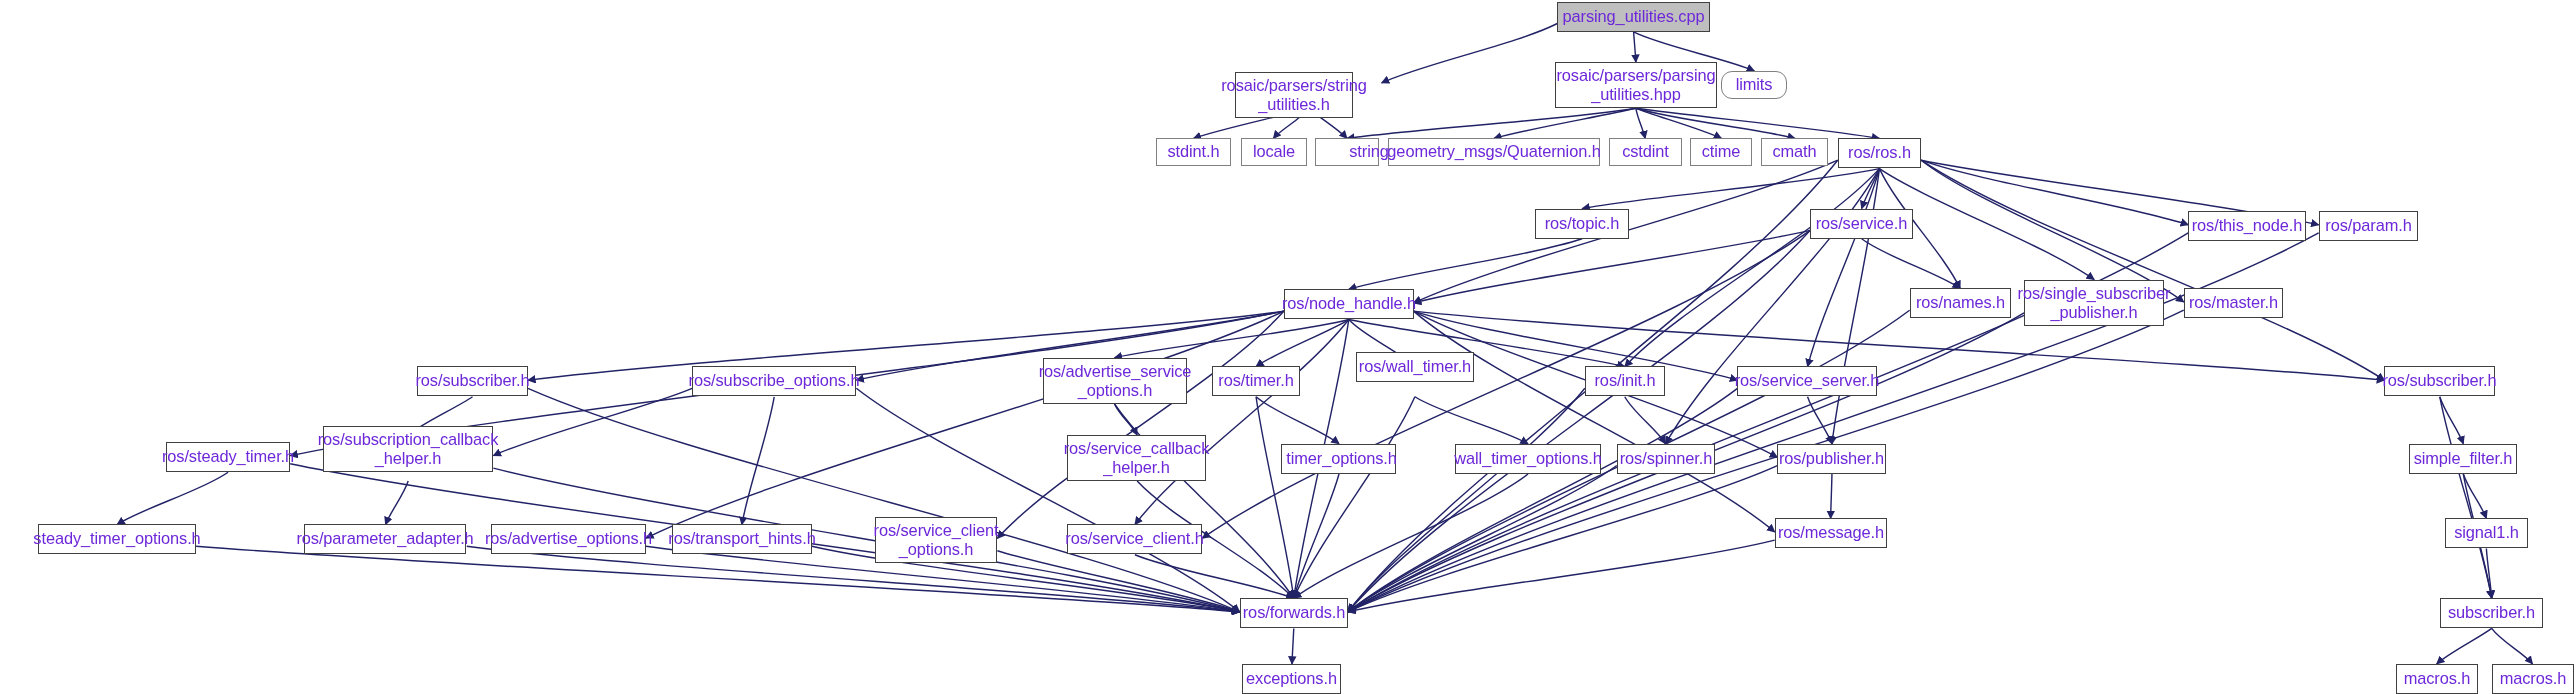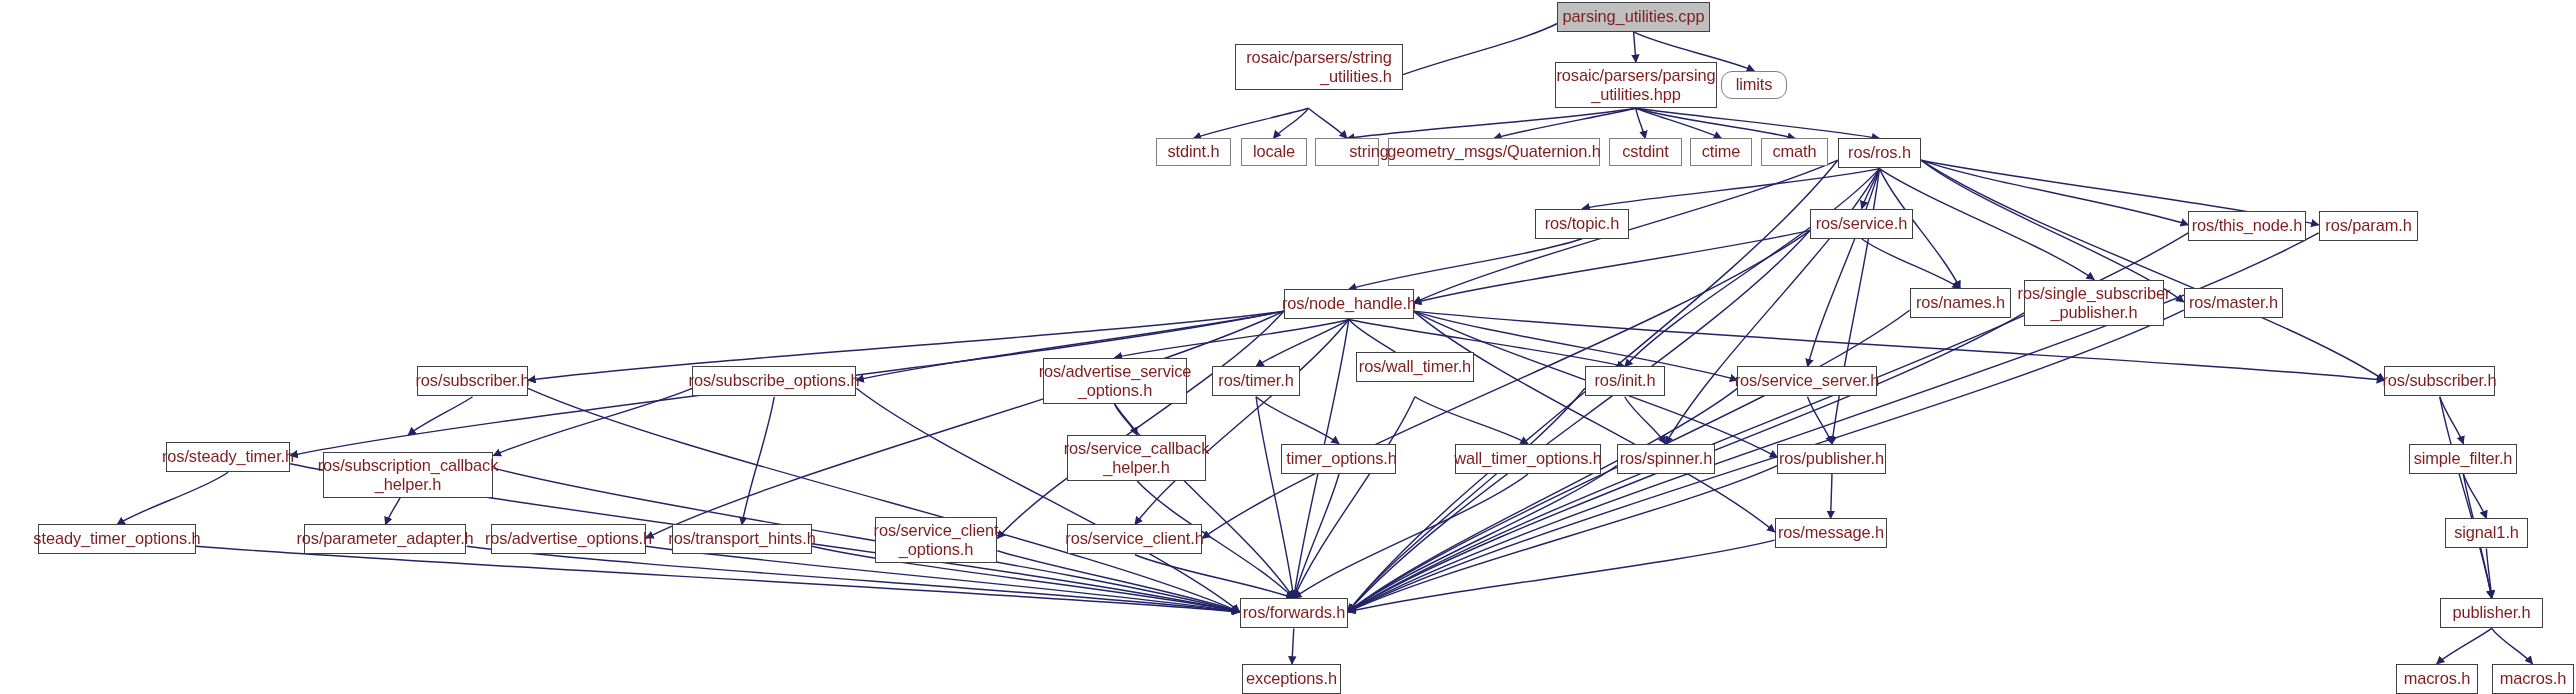--- a/index.html
+++ b/index.html
@@ -27,21 +27,21 @@
   }
   .node {
     position: absolute;
     box-sizing: border-box;
     display: flex;
     align-items: center;
     justify-content: center;
     text-align: center;
     background: #ffffff;
     border: 0.9px solid #808080;
-    color: #7f1d1d;
+    color: #6d28d9;
     font-size: 16.4px;
     line-height: 1.16;
     white-space: pre-line;
     letter-spacing: -0.1px;
     z-index: 3;
   }
   .node.solid {
     border: 1.4px solid #404040;
   }
   .node.root {
@@ -148,21 +148,21 @@
         <path d="M 2749.5 447 C 2762.6625 515.37, 2794.8375 603.63, 2808 674" marker-end="url(#arrow)"></path>
         <path d="M 2776 534 C 2781.85 551.5, 2796.15 568.5, 2802 584" marker-end="url(#arrow)"></path>
         <path d="M 2776 534 C 2783.2 575.4, 2800.8 630.6, 2808 674" marker-end="url(#arrow)"></path>
         <path d="M 2802 618 C 2803.35 637.36, 2806.65 656.64, 2808 674" marker-end="url(#arrow)"></path>
         <path d="M 2808 708 C 2794.05 718.4, 2759.95 735.6, 2746 748" marker-end="url(#arrow)"></path>
         <path d="M 2808 708 C 2818.35 722.4, 2843.65 735.6, 2854 748" marker-end="url(#arrow)"></path>
       </g>
   </svg>
   <div id="node-layer">
       <div class="node root" style="left: 1557px; top: 1.8px; width: 153px; height: 30px;">parsing_utilities.cpp</div>
-      <div class="node solid" style="left: 1235px; top: 44px; width: 168px; height: 46px; text-align: right;">rosaic/parsers/string
+      <div class="node solid" style="left: 1235px; top: 72px; width: 118px; height: 46px;">rosaic/parsers/string
 _utilities.h</div>
       <div class="node solid" style="left: 1555px; top: 62px; width: 162px; height: 46px;">rosaic/parsers/parsing
 _utilities.hpp</div>
       <div class="node light" style="left: 1721px; top: 71px; width: 66px; height: 28px; border-radius: 11px;">limits</div>
       <div class="node light" style="left: 1156px; top: 138px; width: 75px; height: 28px;">stdint.h</div>
       <div class="node light" style="left: 1241px; top: 138px; width: 66px; height: 28px;">locale</div>
       <div class="node light" style="left: 1315px; top: 138px; width: 64px; height: 28px; padding-left: 44px;">string</div>
       <div class="node light" style="left: 1388px; top: 138px; width: 212px; height: 28px;">geometry_msgs/Quaternion.h</div>
       <div class="node light" style="left: 1609px; top: 138px; width: 73px; height: 28px;">cstdint</div>
       <div class="node light" style="left: 1690px; top: 138px; width: 62px; height: 28px;">ctime</div>
@@ -180,38 +180,38 @@
       <div class="node solid" style="left: 417px; top: 366px; width: 111px; height: 30px;">ros/subscriber.h</div>
       <div class="node solid" style="left: 692px; top: 366px; width: 164px; height: 30px;">ros/subscribe_options.h</div>
       <div class="node solid" style="left: 1043px; top: 358px; width: 144px; height: 46px;">ros/advertise_service
 _options.h</div>
       <div class="node solid" style="left: 1212px; top: 366px; width: 88px; height: 30px;">ros/timer.h</div>
       <div class="node solid" style="left: 1356px; top: 352px; width: 118px; height: 30px;">ros/wall_timer.h</div>
       <div class="node solid" style="left: 1585px; top: 366px; width: 80px; height: 30px;">ros/init.h</div>
       <div class="node solid" style="left: 1737px; top: 366px; width: 140px; height: 30px;">ros/service_server.h</div>
       <div class="node solid" style="left: 2384px; top: 366px; width: 111px; height: 30px;">ros/subscriber.h</div>
       <div class="node solid" style="left: 166px; top: 442px; width: 124px; height: 30px;">ros/steady_timer.h</div>
-      <div class="node solid" style="left: 323px; top: 452px; width: 170px; height: 46px;">ros/subscription_callback
+      <div class="node solid" style="left: 323px; top: 426px; width: 170px; height: 46px;">ros/subscription_callback
 _helper.h</div>
       <div class="node solid" style="left: 1067px; top: 435px; width: 139px; height: 46px;">ros/service_callback
 _helper.h</div>
       <div class="node solid" style="left: 1281px; top: 444px; width: 115px; height: 30px; padding-left: 6px;">timer_options.h</div>
       <div class="node solid" style="left: 1455px; top: 444px; width: 146px; height: 30px;">wall_timer_options.h</div>
       <div class="node solid" style="left: 1617px; top: 444px; width: 98px; height: 30px;">ros/spinner.h</div>
       <div class="node solid" style="left: 1777px; top: 444px; width: 109px; height: 30px;">ros/publisher.h</div>
       <div class="node solid" style="left: 2409px; top: 444px; width: 108px; height: 30px;">simple_filter.h</div>
       <div class="node solid" style="left: 38px; top: 524px; width: 158px; height: 30px;">steady_timer_options.h</div>
       <div class="node solid" style="left: 304px; top: 524px; width: 162px; height: 30px;">ros/parameter_adapter.h</div>
       <div class="node solid" style="left: 491px; top: 524px; width: 155px; height: 30px;">ros/advertise_options.h</div>
       <div class="node solid" style="left: 672px; top: 524px; width: 140px; height: 30px;">ros/transport_hints.h</div>
       <div class="node solid" style="left: 875px; top: 517px; width: 122px; height: 46px;">ros/service_client
 _options.h</div>
       <div class="node solid" style="left: 1067px; top: 524px; width: 135px; height: 30px;">ros/service_client.h</div>
       <div class="node solid" style="left: 1775px; top: 518px; width: 112px; height: 30px;">ros/message.h</div>
       <div class="node solid" style="left: 2445px; top: 518px; width: 83px; height: 30px;">signal1.h</div>
       <div class="node solid" style="left: 1240px; top: 598px; width: 108px; height: 30px;">ros/forwards.h</div>
-      <div class="node solid" style="left: 2440px; top: 598px; width: 103px; height: 30px;">publisher.h</div>
+      <div class="node solid" style="left: 2440px; top: 598px; width: 103px; height: 30px;">subscriber.h</div>
       <div class="node solid" style="left: 1242px; top: 664px; width: 99px; height: 30px;">exceptions.h</div>
       <div class="node solid" style="left: 2396px; top: 664px; width: 82px; height: 30px;">macros.h</div>
       <div class="node solid" style="left: 2492px; top: 664px; width: 82px; height: 30px;">macros.h</div>
     </div>
 </div>
 
 
 </body></html>

